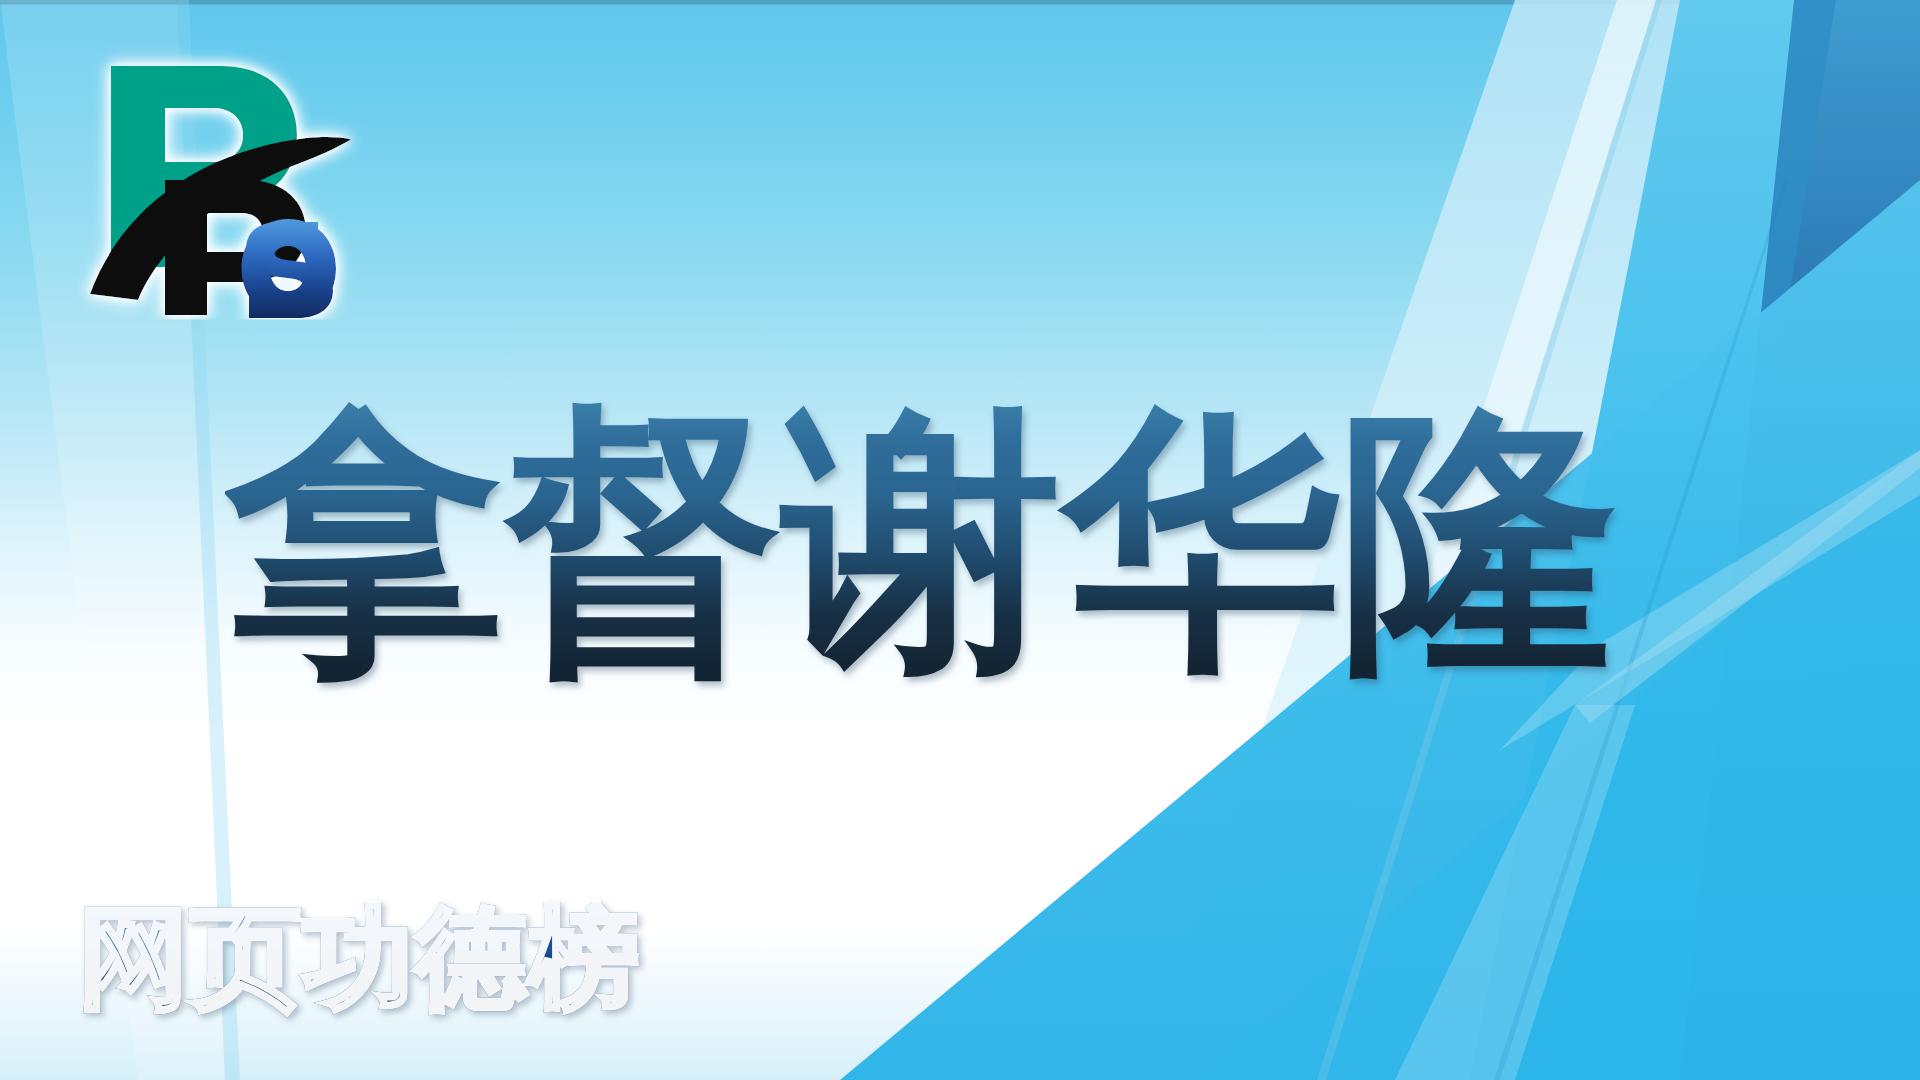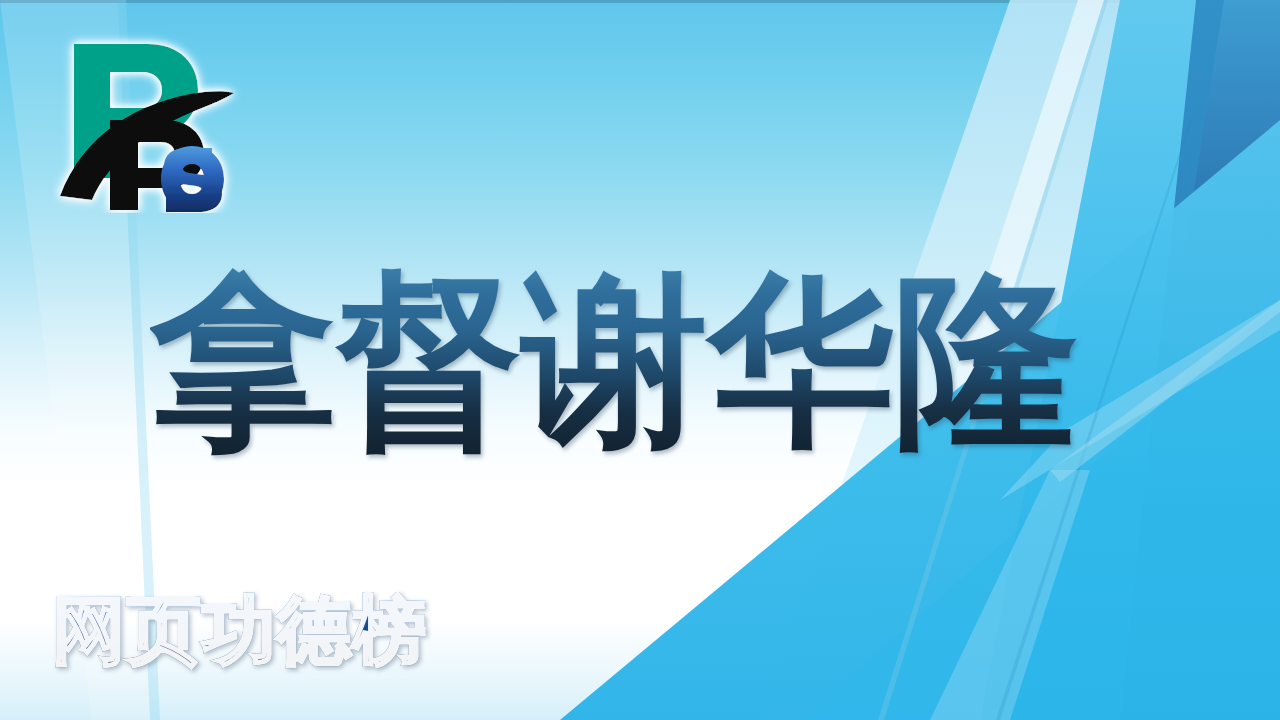--- a/index.html
+++ b/index.html
@@ -95,21 +95,21 @@
   }
 
   
   .footer {
     position: absolute;
     left: 52px;
     top: 583px;
     width: 440px;
     height: 96px;
     display: flex;
-    align-items: center;
+    align-items: flex-end;
   }
   .footer-text {
     font-family: "DejaVu Sans", "Liberation Sans", sans-serif;
     font-weight: 700;
     font-size: 74px;
     line-height: 1.05;
     letter-spacing: 1px;
     white-space: nowrap;
     background: linear-gradient(to bottom,
        #2f6fb5 0%,

